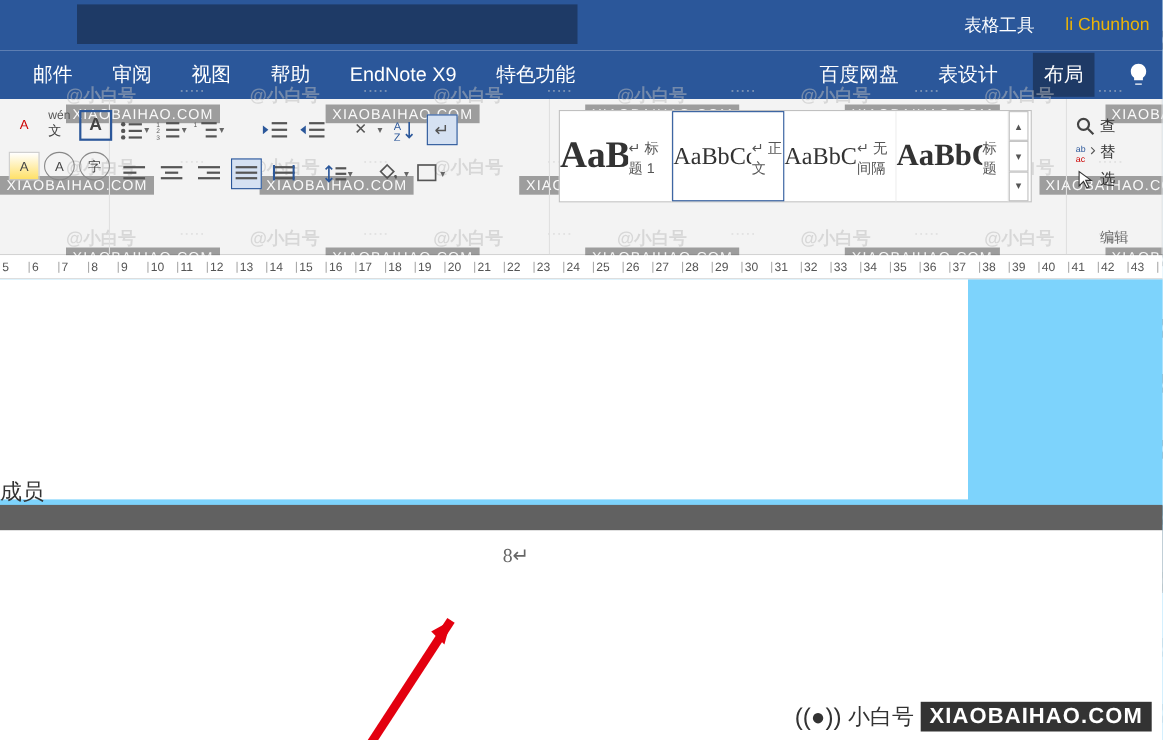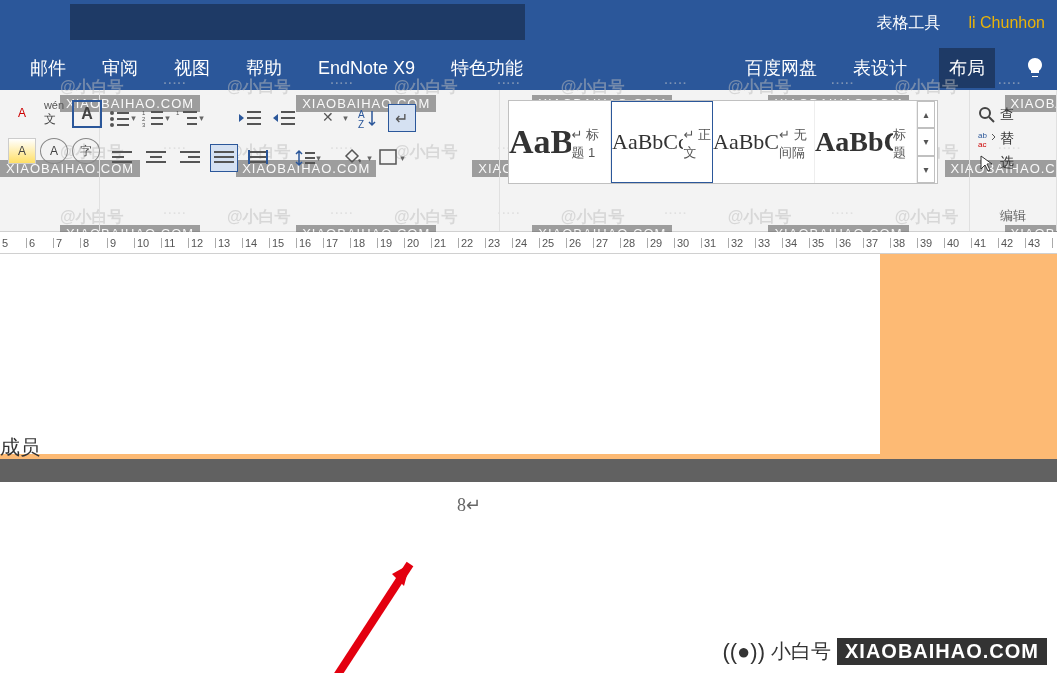--- a/index.html
+++ b/index.html
@@ -128,21 +128,21 @@
       align-items: center;
       font-size: 11px; color: #555;
       padding-left: 0;
       gap: 0;
       position: relative;
     }
     .ruler-tick { width: 27px; text-align: left; border-right: 1px solid #aaa; height: 10px; line-height: 10px; padding-left: 2px;}
     .doc-area {
       position: relative;
       height: 420px;
-      background: #fdba74;
+      background: #7dd3fc;
     }
     .doc-page1-shadow {
       position: absolute; left: 0; top: 0; width: 880px; height: 200px;
       background: #fff;
     }
     .doc-page-gap {
       position: absolute; left: 0; top: 205px; width: 1057px; height: 80px; background: #616161;
     }
     .doc-page2 {
       position: absolute; left: 0; top: 228px; width: 1057px; height: 260px; background: #fff;

